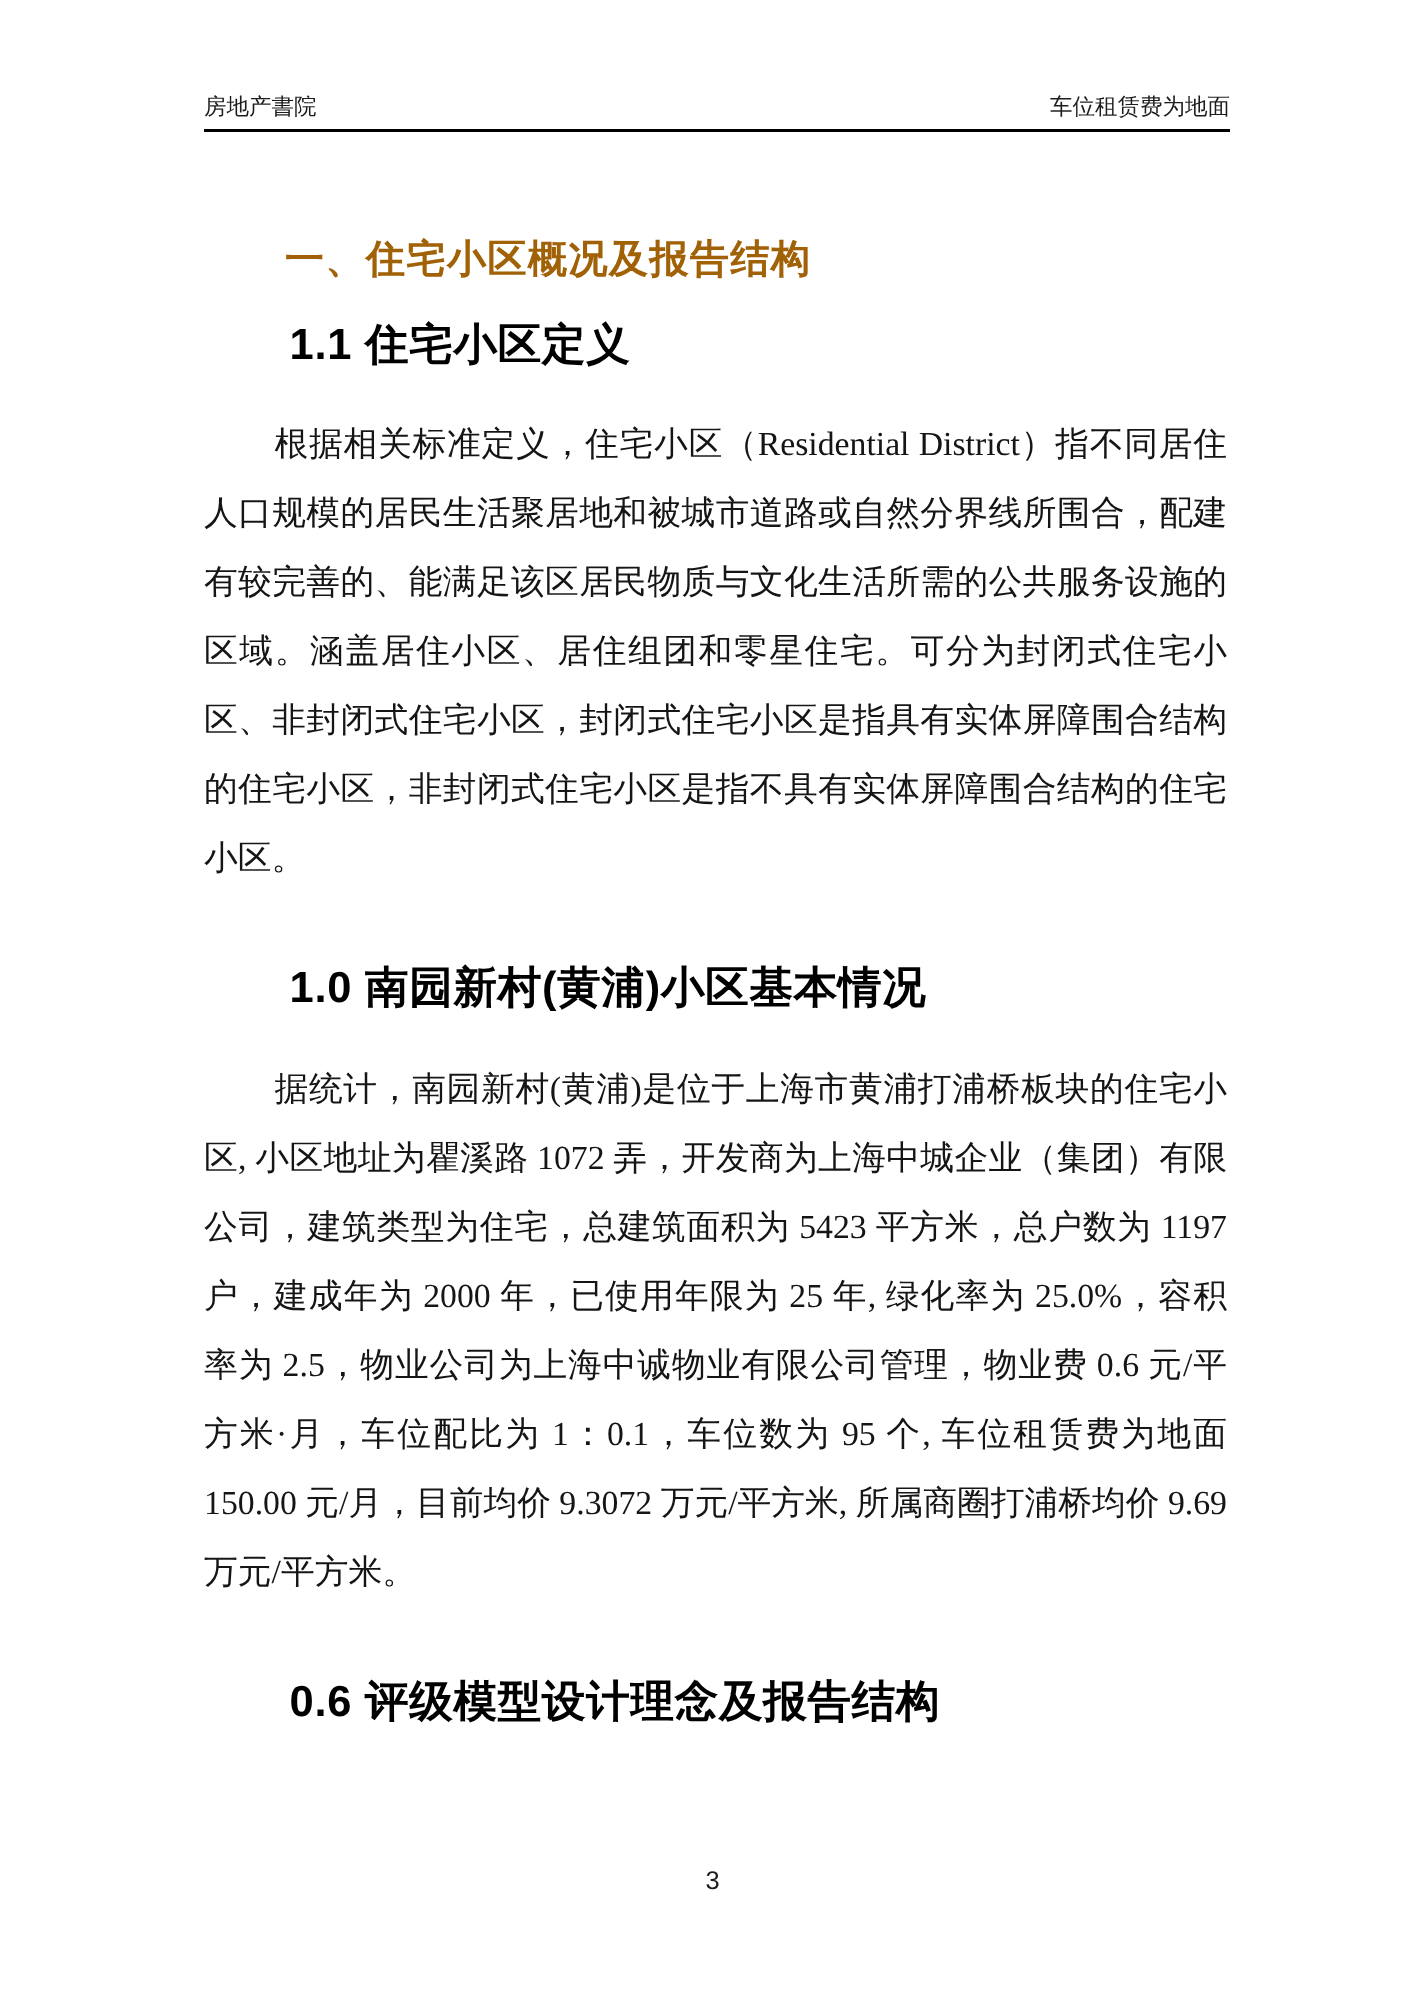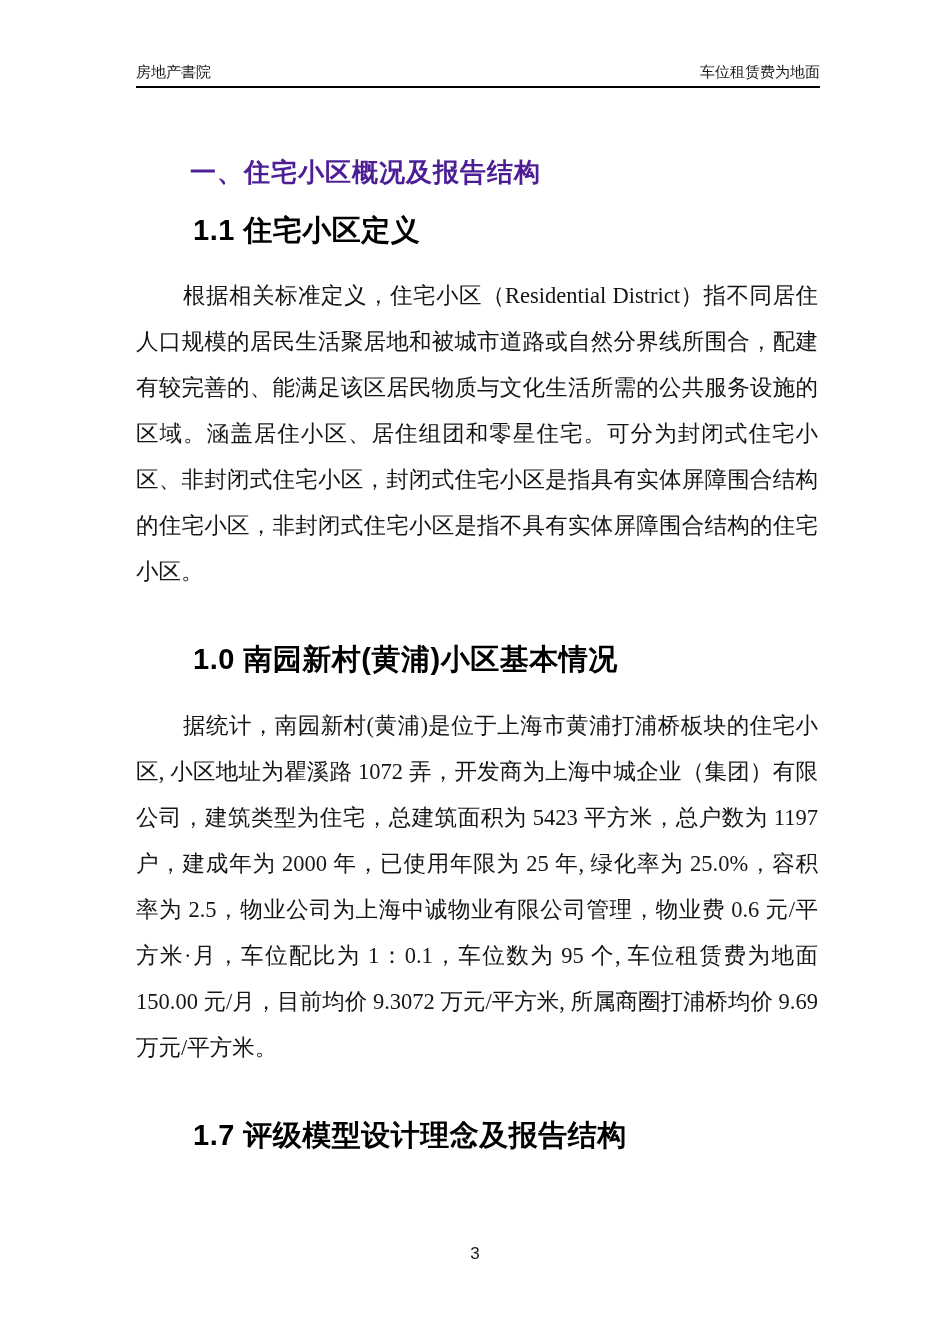--- a/index.html
+++ b/index.html
@@ -19,21 +19,21 @@
     font-size:15px; line-height:20px; color:#1c1c1c;
     padding-bottom:4px;
     border-bottom:2.5px solid #000000;
   }
   .body {
     position:absolute;
     left:136px; top:92px; width:682px;
   }
   h1.doc-title {
     font-family:"Liberation Sans","DejaVu Sans",sans-serif;
-    font-size:26px; font-weight:bold; color:#4c1d95;
+    font-size:26px; font-weight:bold; color:#a16207;
     line-height:1.15;
     margin:66px 0 0 54px;
     letter-spacing:1px;
   }
   h2.sec-heading {
     font-family:"Liberation Sans","DejaVu Sans",sans-serif;
     font-size:29px; font-weight:bold; color:#000;
     line-height:1.15;
     margin:48px 0 0 57px;
     letter-spacing:0.5px;
@@ -73,21 +73,21 @@
       <h2 class="sec-heading first">1.1 住宅小区定义</h2>
       <p class="para">根据相关标准定义，住宅小区（Residential District）指不同居住人口规模的居民生活聚居地和被城市道路或自然分界线所围合，配建有较完善的、能满足该区居民物质与文化生活所需的公共服务设施的区域。涵盖居住小区、居住组团和零星住宅。可分为封闭式住宅小区、非封闭式住宅小区，封闭式住宅小区是指具有实体屏障围合结构的住宅小区，非封闭式住宅小区是指不具有实体屏障围合结构的住宅小区。</p>
     </section>
 
     <section>
       <h2 class="sec-heading">1.0 南园新村(黄浦)小区基本情况</h2>
       <p class="para">据统计，南园新村(黄浦)是位于上海市黄浦打浦桥板块的住宅小区, 小区地址为瞿溪路 1072 弄，开发商为上海中城企业（集团）有限公司，建筑类型为住宅，总建筑面积为 5423 平方米，总户数为 1197 户，建成年为 2000 年，已使用年限为 25 年, 绿化率为 25.0%，容积率为 2.5，物业公司为上海中诚物业有限公司管理，物业费 0.6 元/平方米·月，车位配比为 1：0.1，车位数为 95 个, 车位租赁费为地面 150.00 元/月，目前均价 9.3072 万元/平方米, 所属商圈打浦桥均价 9.69 万元/平方米。</p>
     </section>
 
     <section>
-      <h2 class="sec-heading">1.7 评级模型设计理念及报告结构</h2>
+      <h2 class="sec-heading">0.6 评级模型设计理念及报告结构</h2>
     </section>
 
   </div>
 
   <div class="footer">
     <span>3</span>
   </div>
 
 </div>
 

